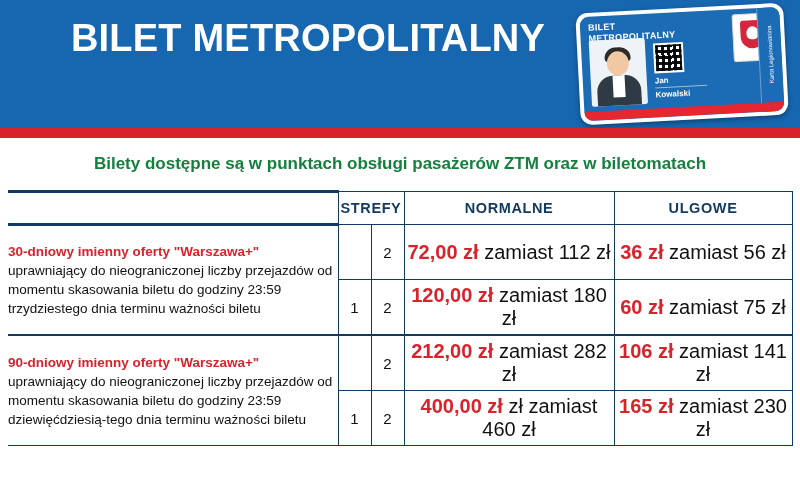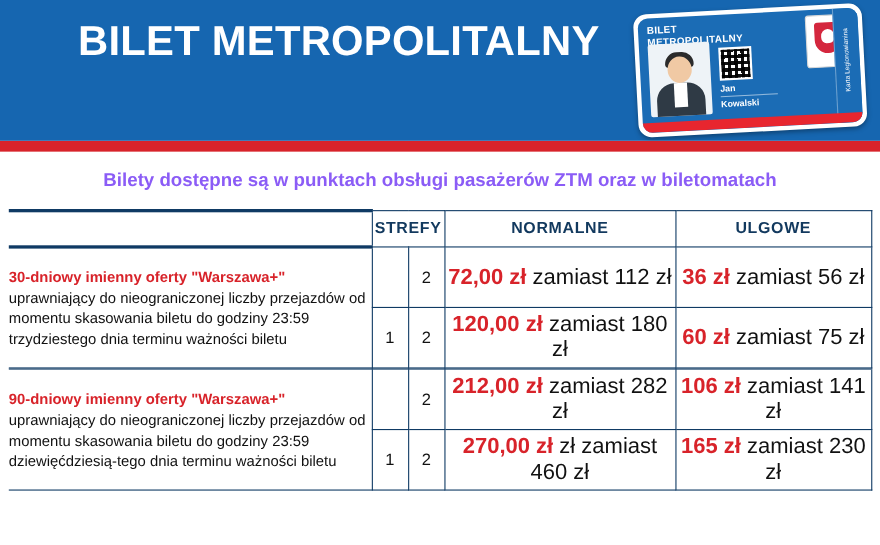--- a/index.html
+++ b/index.html
@@ -239,21 +239,21 @@
     background: #d8232a;
   }
 
   
   .notice {
     width: 800px;
     height: 52px;
     display: flex;
     align-items: center;
     justify-content: center;
-    color: #8b5cf6;
+    color: #15803d;
     font-size: 17px;
     font-weight: bold;
     background: #ffffff;
   }
 
   
   .table-area {
     position: relative;
     width: 800px;
     padding: 0 8px;
@@ -446,21 +446,21 @@
         </td>
         <td class="price-cell">
           <span class="new">106 zł</span>
           <span>zamiast 141 zł</span>
         </td>
       </tr>
       <tr>
         <td class="zone-cell">1</td>
         <td class="zone-cell">2</td>
         <td class="price-cell">
-          <span class="new">270,00 zł</span>
+          <span class="new">400,00 zł</span>
           <span>zł zamiast 460 zł</span>
         </td>
         <td class="price-cell">
           <span class="new">165 zł</span>
           <span>zamiast 230 zł</span>
         </td>
       </tr>
 
       <tr class="bottom-edge">
         <td colspan="5"></td>

